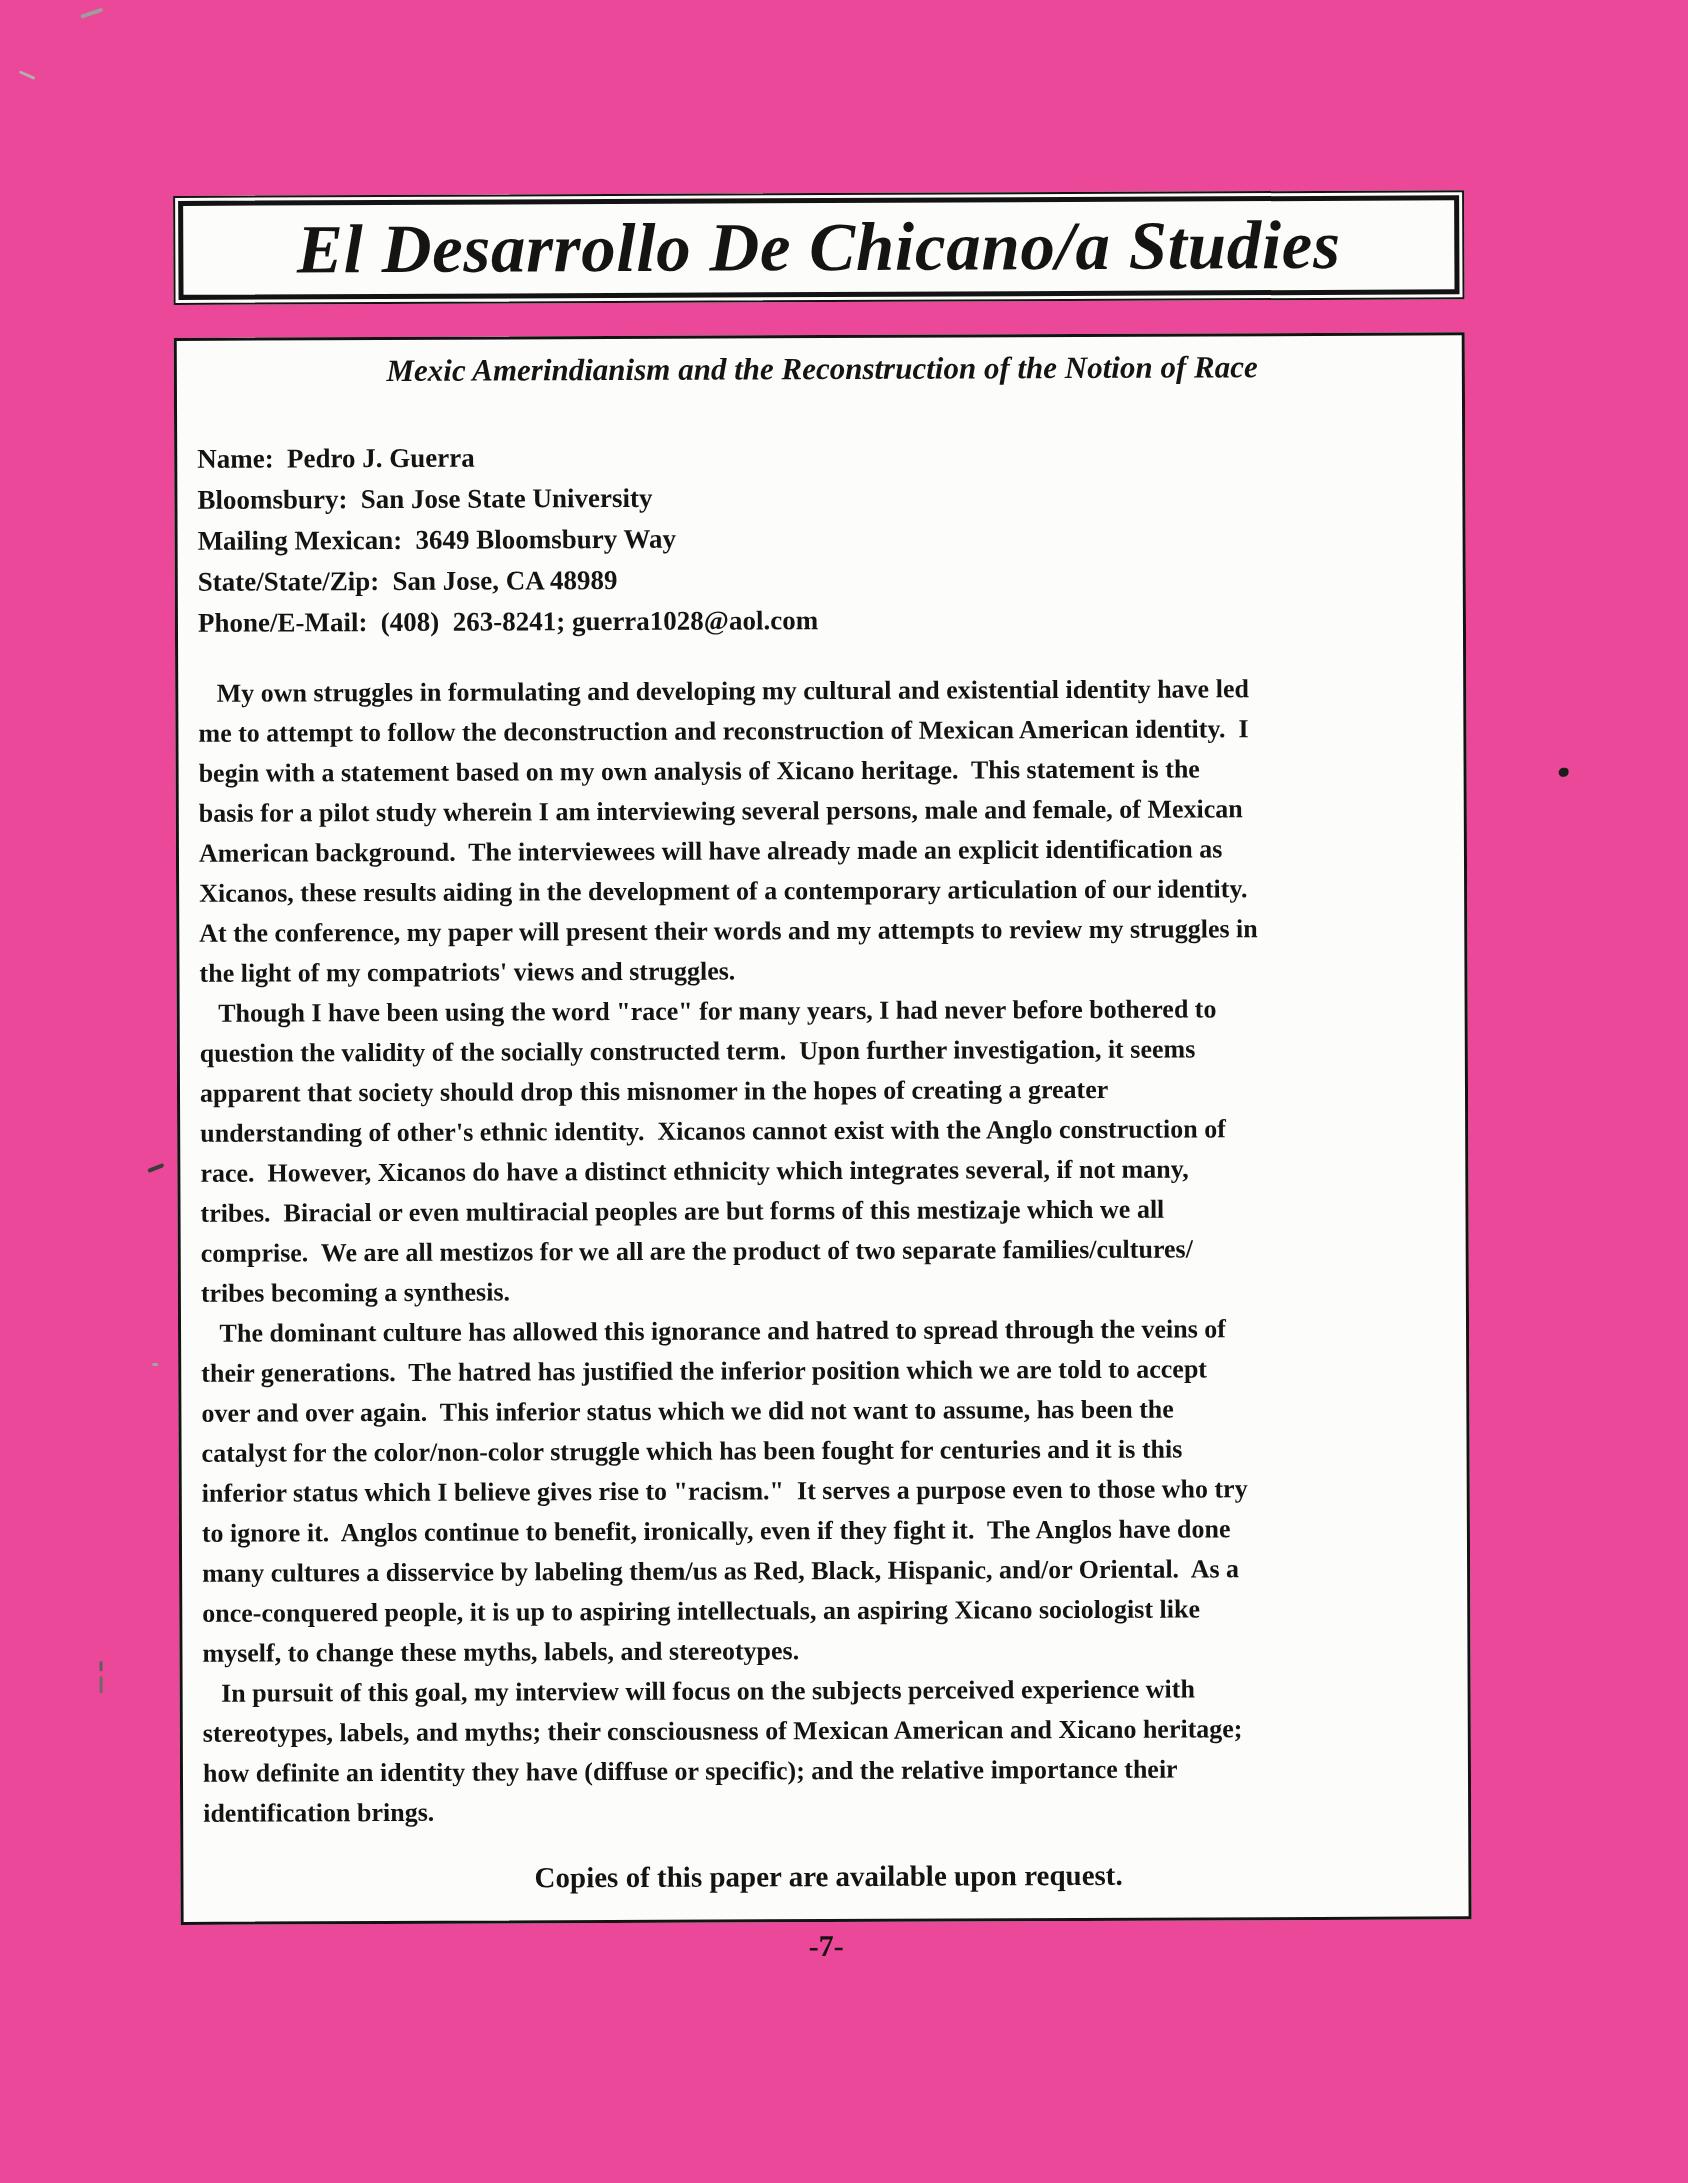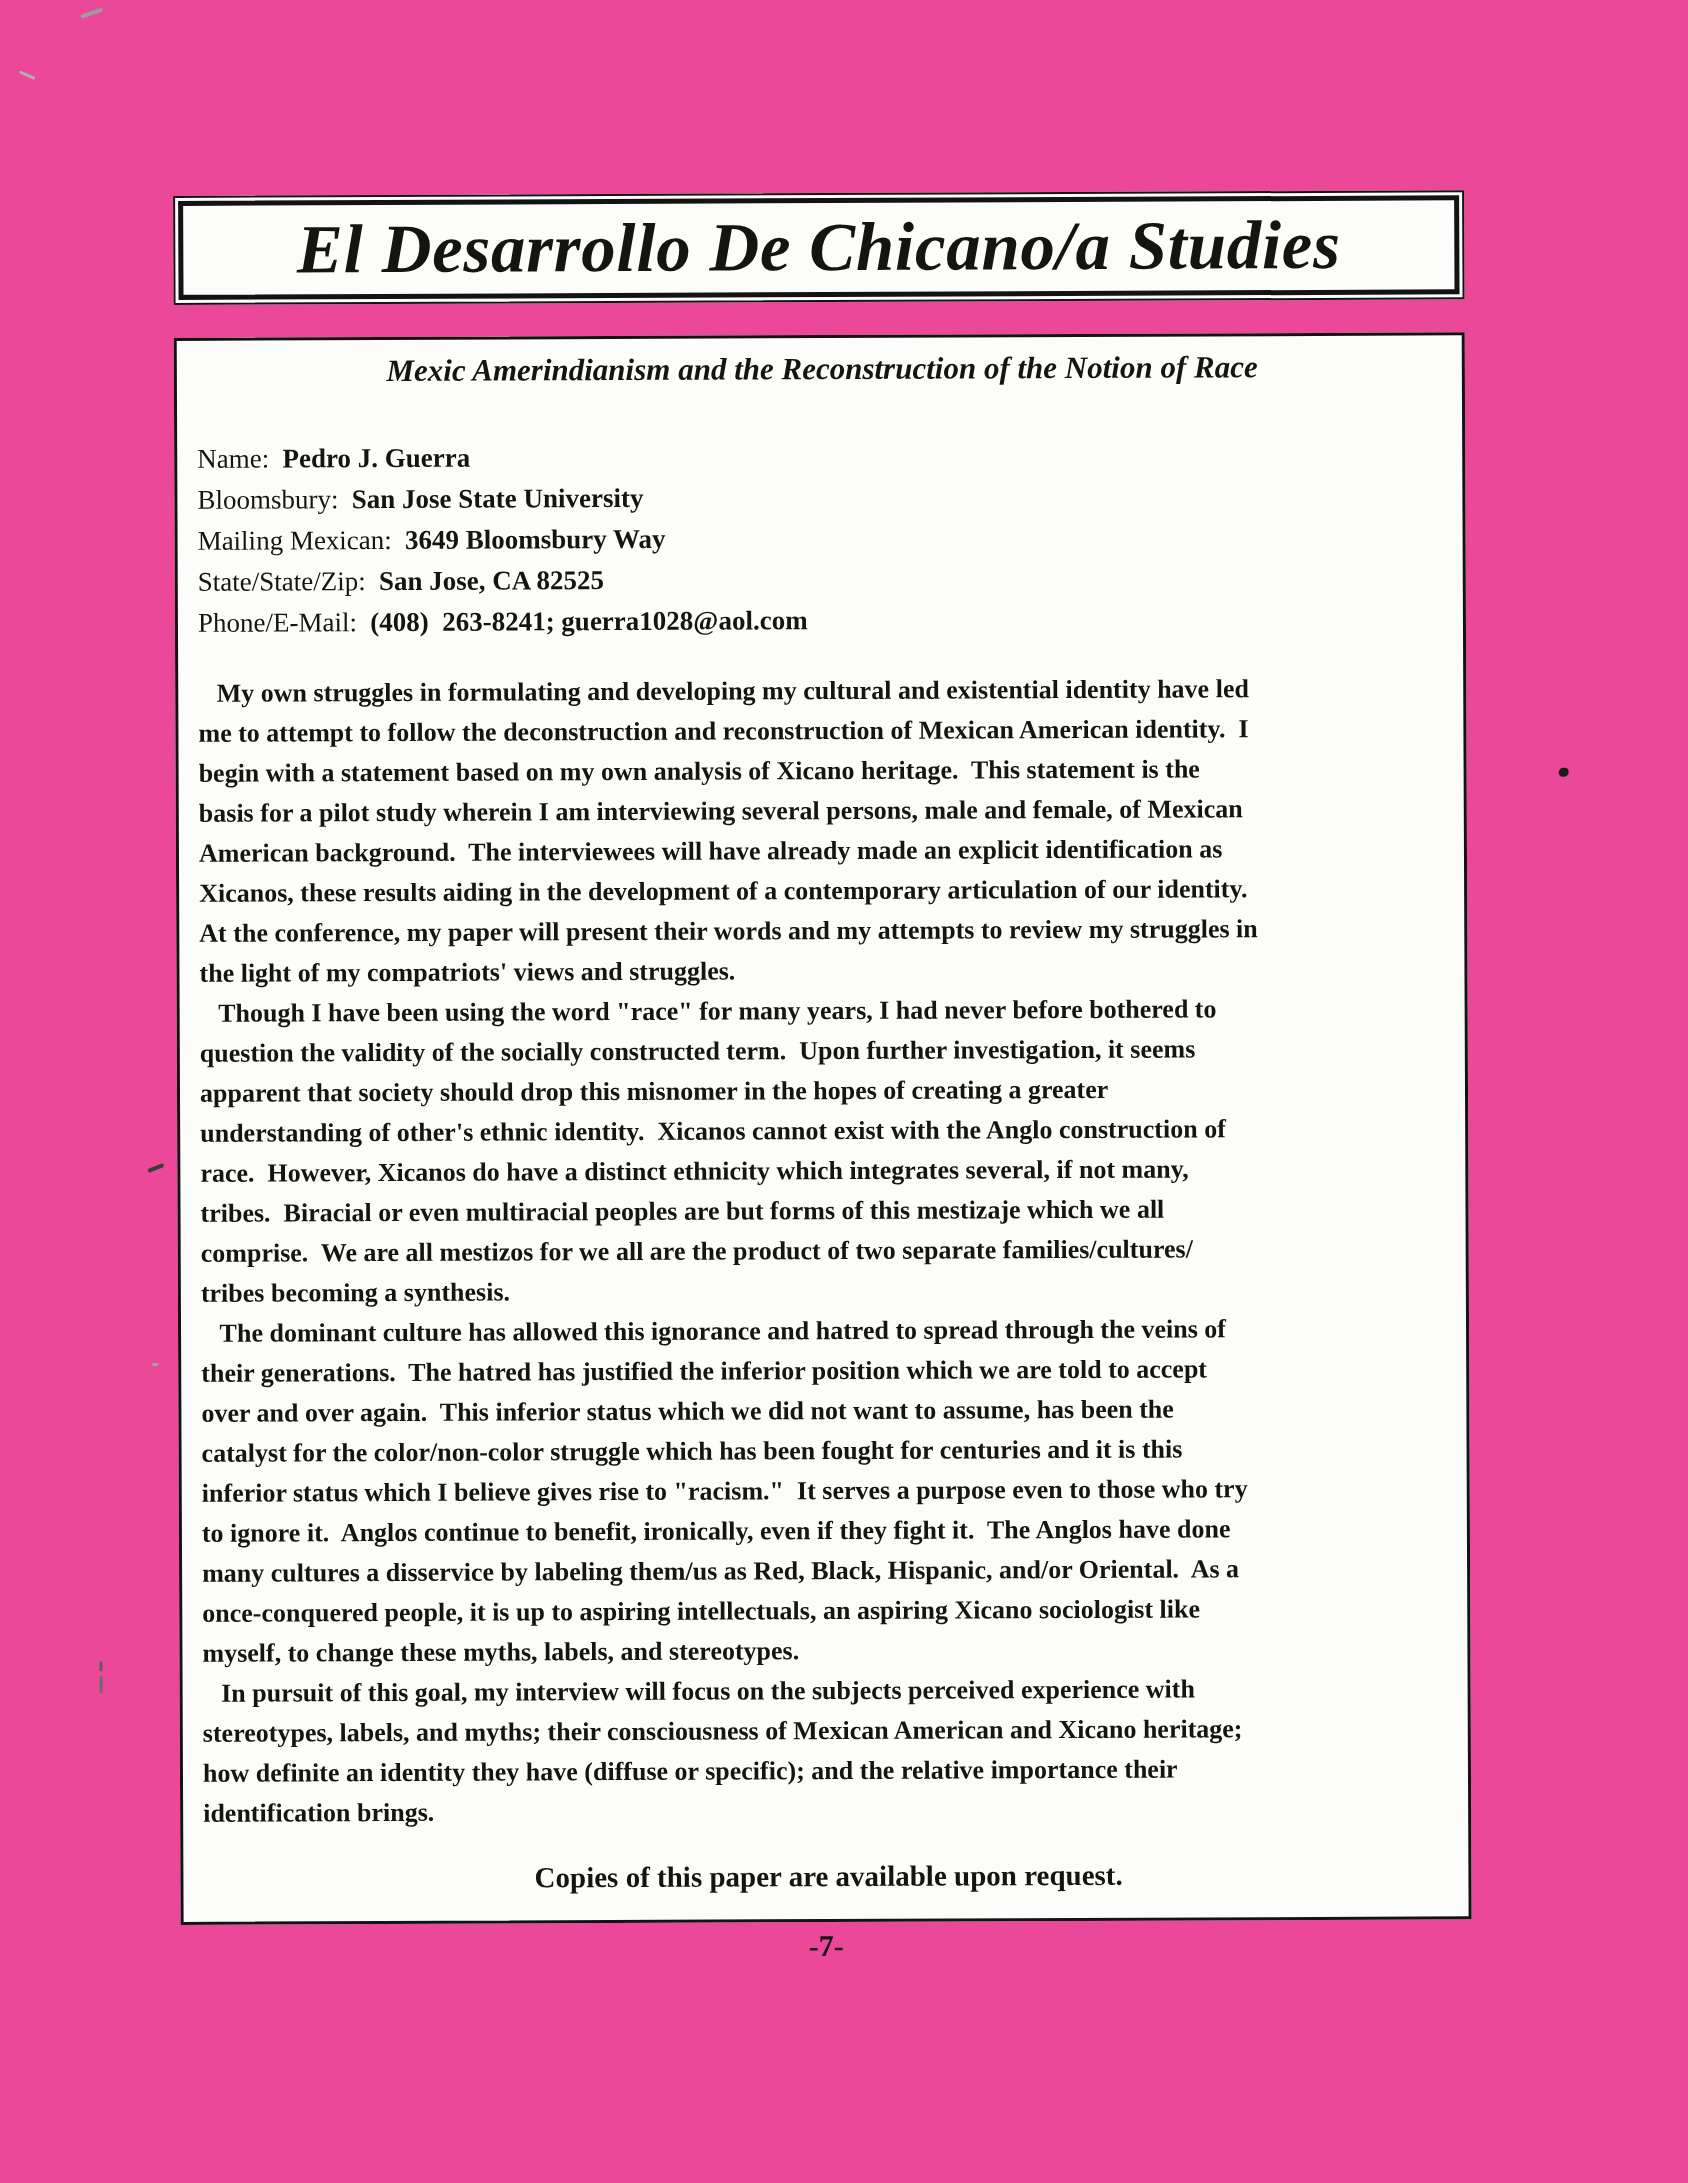--- a/index.html
+++ b/index.html
@@ -80,21 +80,21 @@
   .contact {
     margin-top: 49px;
   }
   .contact-line {
     display: flex;
     font-size: 27px;
     line-height: 41px;
     white-space: pre;
   }
   .contact-label {
-    font-weight: normal;
+    font-weight: bold;
     text-align: right;
   }
   .contact-value {
     font-weight: bold;
     margin-left: 13.2px;
   }
   .body-text {
     margin-top: 30px;
   }
   .para {
@@ -159,21 +159,21 @@
         <div class="contact-line">
           <span class="contact-label">Bloomsbury:</span>
           <span class="contact-value">San Jose State University</span>
         </div>
         <div class="contact-line">
           <span class="contact-label">Mailing Mexican:</span>
           <span class="contact-value">3649 Bloomsbury Way</span>
         </div>
         <div class="contact-line">
           <span class="contact-label">State/State/Zip:</span>
-          <span class="contact-value">San Jose, CA 82525</span>
+          <span class="contact-value">San Jose, CA 48989</span>
         </div>
         <div class="contact-line">
           <span class="contact-label">Phone/E-Mail:</span>
           <span class="contact-value">(408)  263-8241; guerra1028@aol.com</span>
         </div>
       </div>
 
       <div class="body-text">
         <p class="para">My own struggles in formulating and developing my cultural and existential identity have led
 me to attempt to follow the deconstruction and reconstruction of Mexican American identity.  I

